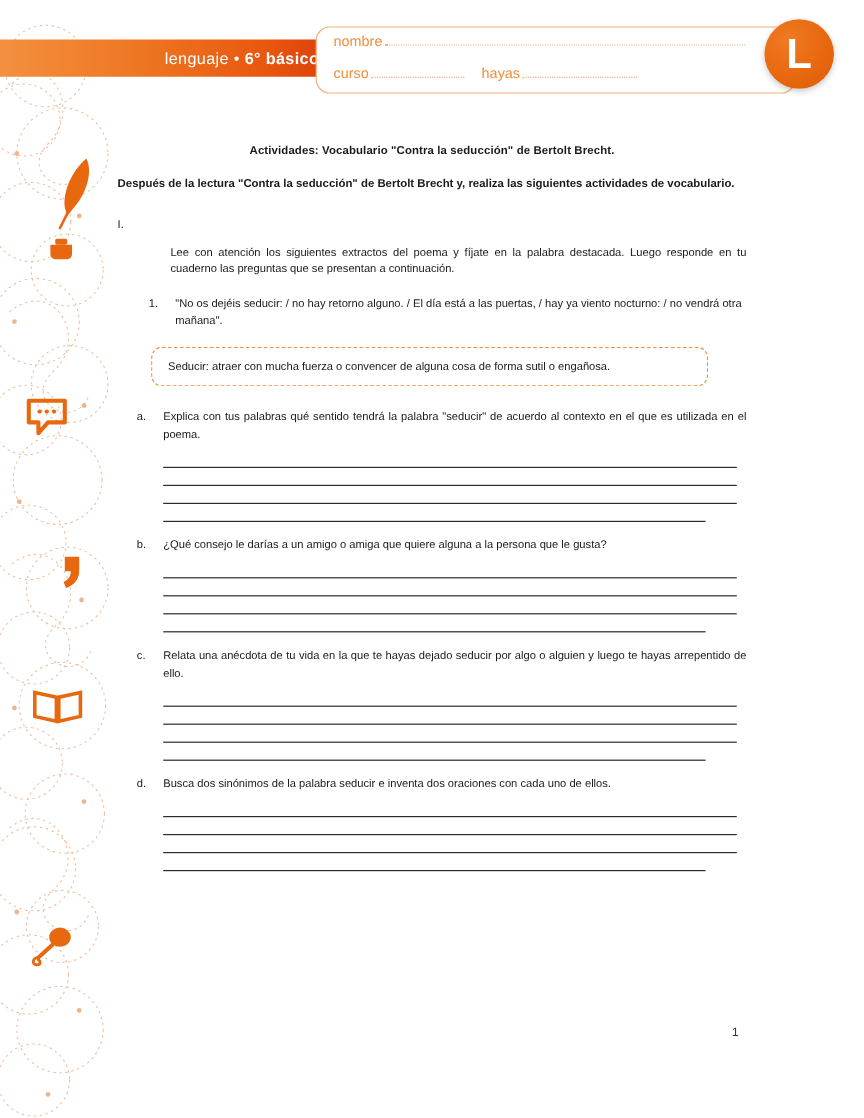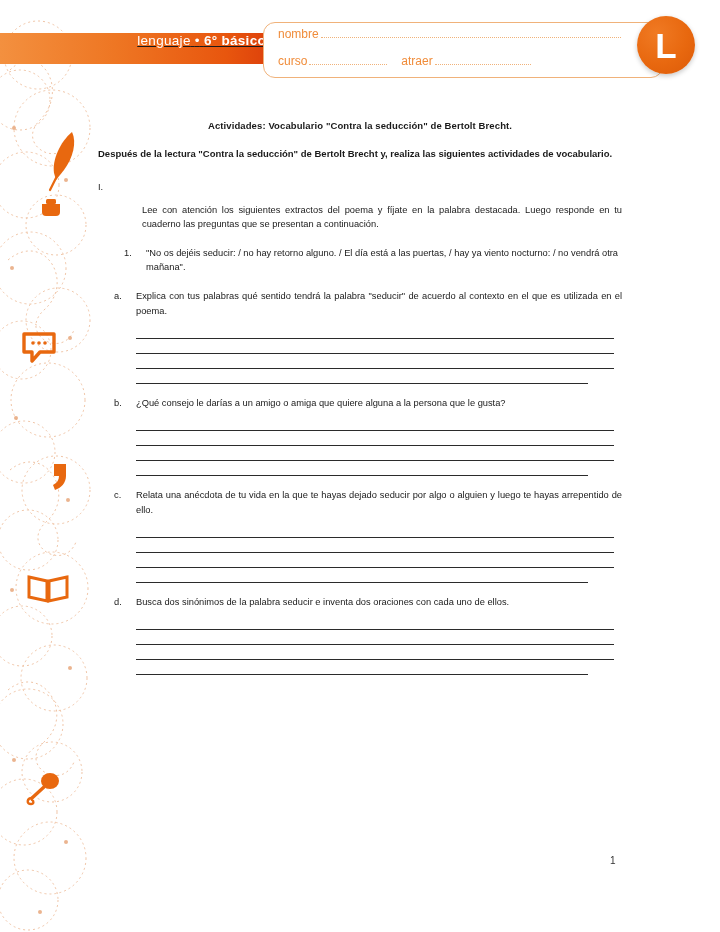--- a/index.html
+++ b/index.html
@@ -48,25 +48,24 @@
   .banner {
     position: absolute;
     left: 0;
     top: 33px;
     width: 290px;
     height: 31px;
     background: linear-gradient(90deg, #F3903F 0%, #EE7623 40%, #E8560E 78%, #D8370A 100%);
     border-top-right-radius: 16px;
     border-bottom-right-radius: 16px;
     display: flex;
-    align-items: flex-start;
+    align-items: center;
     justify-content: flex-end;
     box-sizing: border-box;
     padding-right: 24px;
-    text-decoration: underline;
   }
   .banner-text {
     color: #ffffff;
     font-size: 13.5px;
     letter-spacing: 0.3px;
     white-space: nowrap;
   }
   .banner-text b {
     font-weight: bold;
   }
@@ -310,21 +309,21 @@
 
   <div class="field-box">
     <div class="field-row r1">
       <span>nombre</span>
       <span class="dots long"></span>
     </div>
     <div class="field-row r2">
       <span>curso</span>
       <span class="dots mid"></span>
       <span class="field-gap"></span>
-      <span>atraer</span>
+      <span>hayas</span>
       <span class="dots short"></span>
     </div>
   </div>
 
   <div class="logo-circle">
     <div class="logo-letter">L</div>
   </div>
 </div>
 
 <div class="content">
@@ -336,20 +335,21 @@
   <div class="section">
     <div class="section-num">I.</div>
     <div class="section-body">Lee con atención los siguientes extractos del poema y fíjate en la palabra destacada. Luego responde en tu cuaderno las preguntas que se presentan a continuación.</div>
   </div>
 
   <div class="quote">
     <div class="quote-num">1.</div>
     <div class="quote-body">"No os dejéis seducir: / no hay retorno alguno. / El día está a las puertas, / hay ya viento nocturno: / no vendrá otra mañana".</div>
   </div>
 
+  <div class="defbox">Seducir: atraer con mucha fuerza o convencer de alguna cosa de forma sutil o engañosa.</div>
 
   <div class="qblock">
     <div class="qhead">
       <div class="q-letter">a.</div>
       <div class="q-text">Explica con tus palabras qué sentido tendrá la palabra "seducir" de acuerdo al contexto en el que es utilizada en el poema.</div>
     </div>
     <div class="lines">
       <div class="ansline"></div>
       <div class="ansline"></div>
       <div class="ansline"></div>

